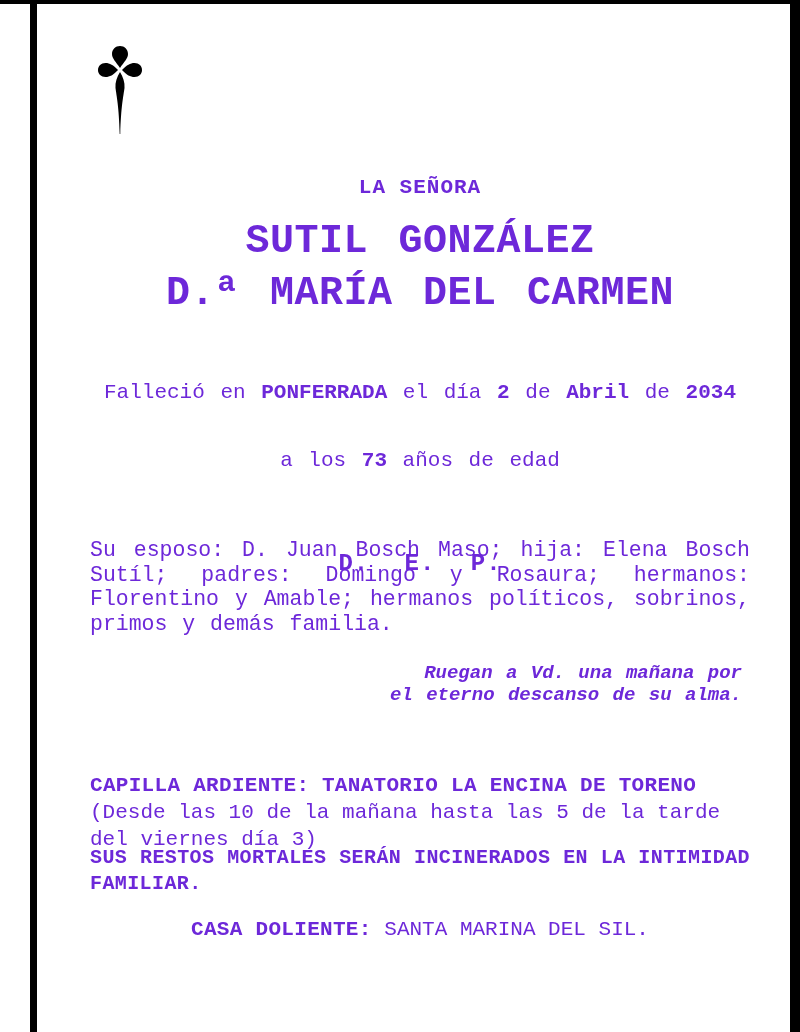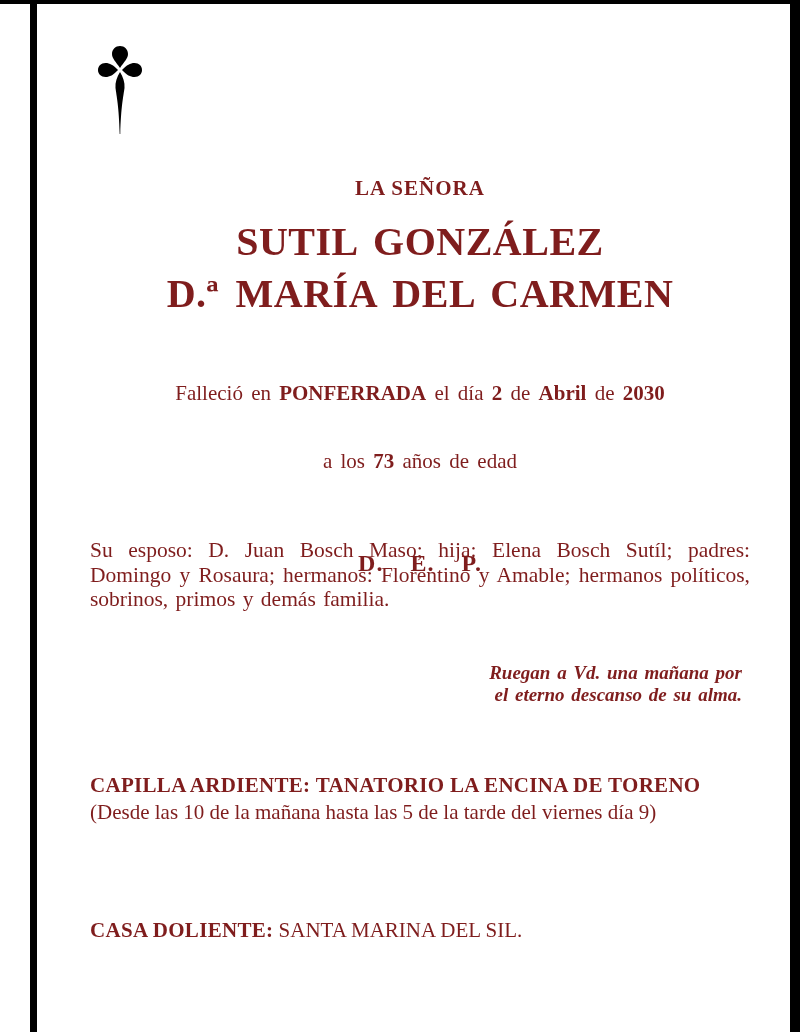--- a/index.html
+++ b/index.html
@@ -2,22 +2,22 @@
 <html><head>
 <meta charset="utf-8">
 <style>
   html, body { margin: 0; padding: 0; background: #ffffff; }
   .page {
     position: relative;
     width: 800px;
     height: 1032px;
     background: #ffffff;
     overflow: hidden;
-    font-family: Liberation Serif, serif;
-    color: #7f1d1d;
+    font-family: Liberation Mono, monospace;
+    color: #6d28d9;
   }
   
   .border-top    { position: absolute; left: 0; top: 0; width: 800px; height: 4px; background: #000; }
   .border-left   { position: absolute; left: 30px; top: 0; width: 7px; height: 1032px; background: #000; }
   .border-right  { position: absolute; left: 790px; top: 0; width: 10px; height: 1032px; background: #000; }
 
   .cross { position: absolute; left: 97px; top: 44px; width: 46px; height: 92px; }
 
   .honorific {
     top: 176px; left: 90px; width: 660px;
@@ -45,21 +45,21 @@
     text-align: right; font-weight: bold; font-style: italic;
     font-size: 19px; line-height: 22px; word-spacing: 2px;
   }
   .wake { top: 772px; left: 90px; width: 660px; font-size: 21px; line-height: 27px; }
   .wake .bold { font-weight: bold; letter-spacing: 0.3px; }
   .remains {
     top: 845px; left: 90px; width: 660px;
     font-weight: bold; font-size: 20px; line-height: 25.5px;
     text-align: justify; letter-spacing: 0.4px;
   }
-  .mourning { top: 918px; left: 90px; width: 660px; font-size: 21px; }
+  .mourning { top: 918px; left: 90px; width: 660px; font-size: 21px; text-align: center; }
   .mourning .bold { font-weight: bold; letter-spacing: 0.3px; }
 
   .abs { position: absolute; }
   b { font-weight: bold; }
 </style>
 </head>
 <body>
 
 <div class="page">
 
@@ -82,21 +82,21 @@
   </div>
 
   <div class="abs info-line death-line">
     <span>Falleció en</span>
     <b>PONFERRADA</b>
     <span>el día</span>
     <b>2</b>
     <span>de</span>
     <b>Abril</b>
     <span>de</span>
-    <b>2030</b>
+    <b>2034</b>
   </div>
 
   <div class="abs info-line age-line">
     <span>a los</span>
     <b>73</b>
     <span>años de edad</span>
   </div>
 
 
   <div class="abs dep-line">D. E. P.</div>
@@ -106,22 +106,23 @@
   <div class="abs prayer">
     <div>Ruegan a Vd. una mañana por</div>
     <div>el eterno descanso de su alma.</div>
   </div>
 
   <div class="abs wake">
     <div>
       <span class="bold">CAPILLA ARDIENTE:</span>
       <span class="bold">TANATORIO LA ENCINA DE TORENO</span>
     </div>
-    <div>(Desde las 10 de la mañana hasta las 5 de la tarde del viernes día 9)</div>
+    <div>(Desde las 10 de la mañana hasta las 5 de la tarde del viernes día 3)</div>
   </div>
 
+  <div class="abs remains">SUS RESTOS MORTALES SERÁN INCINERADOS EN LA INTIMIDAD FAMILIAR.</div>
 
   <div class="abs mourning">
     <span class="bold">CASA DOLIENTE:</span>
     <span>SANTA MARINA DEL SIL.</span>
   </div>
 
 </div>
 
 </body></html>

